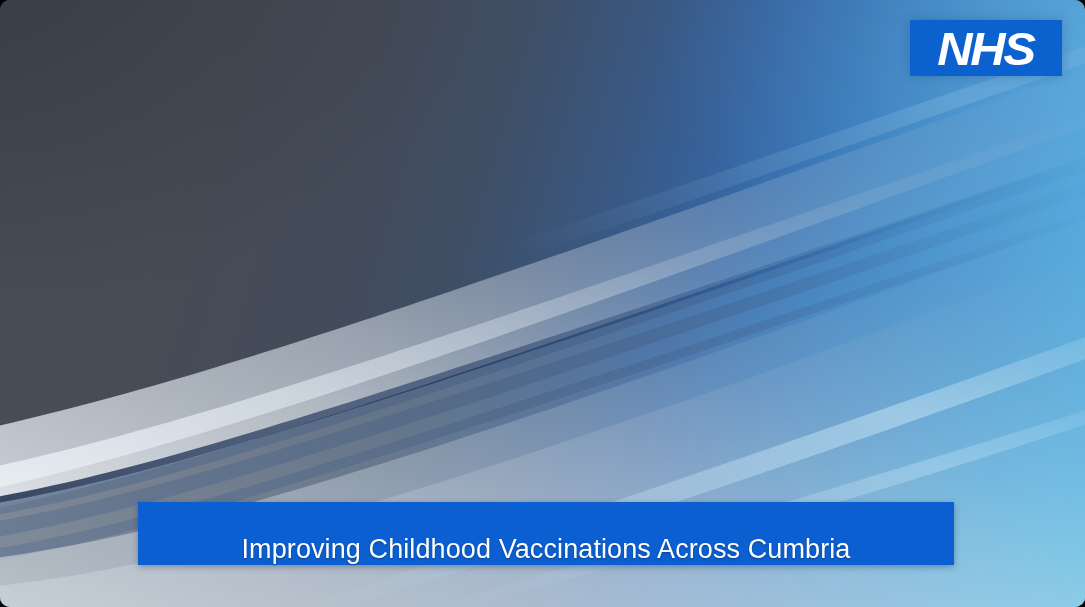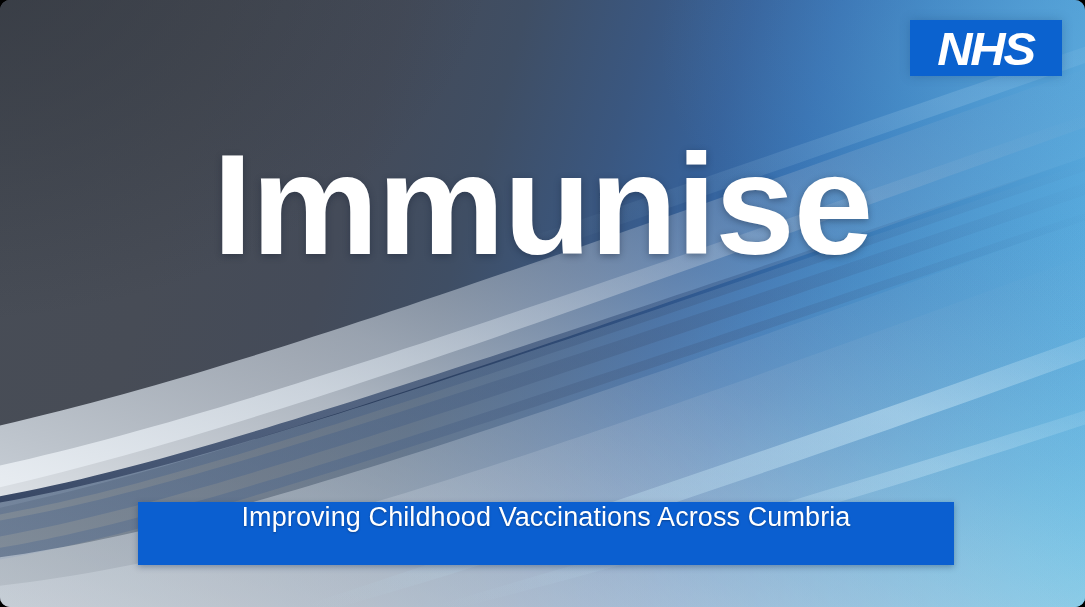--- a/index.html
+++ b/index.html
@@ -123,21 +123,21 @@
   
   #subtitle-banner {
     position: absolute;
     left: 138px;
     top: 502px;
     width: 816px;
     height: 63px;
     background: #0b5fd0;
     box-shadow: 0 2px 6px rgba(12,40,80,0.35);
     display: flex;
-    align-items: flex-start;
+    align-items: flex-end;
   }
   #subtitle-text {
     width: 100%;
     text-align: center;
     color: #ffffff;
     font-family: "Liberation Sans", sans-serif;
     font-size: 27px;
     font-weight: normal;
     letter-spacing: 0.1px;
     text-shadow: 0 1px 2px rgba(10,35,75,0.45);
@@ -210,20 +210,19 @@
       <path d="M 430,607 C 660,540 900,470 1105,404 L 1105,418 C 900,486 664,556 462,607 Z" fill="url(#gCyanStreak)" opacity="0.7"></path>
       <path d="M 520,240 C 700,180 900,110 1105,40 L 1105,56 C 900,128 704,196 534,254 Z" fill="url(#gCyanStreak)" opacity="0.35"></path>
     </svg>
   </div>
 
   <div id="nhs-logo">
     <span id="nhs-logo-text">NHS</span>
   </div>
 
   <div id="title-block">
-    <div class="title-line">Immunise</div>
   </div>
 
   <div id="subtitle-banner">
     <div id="subtitle-text">Improving Childhood Vaccinations Across Cumbria</div>
   </div>
 
 </div>
 
 </body></html>

